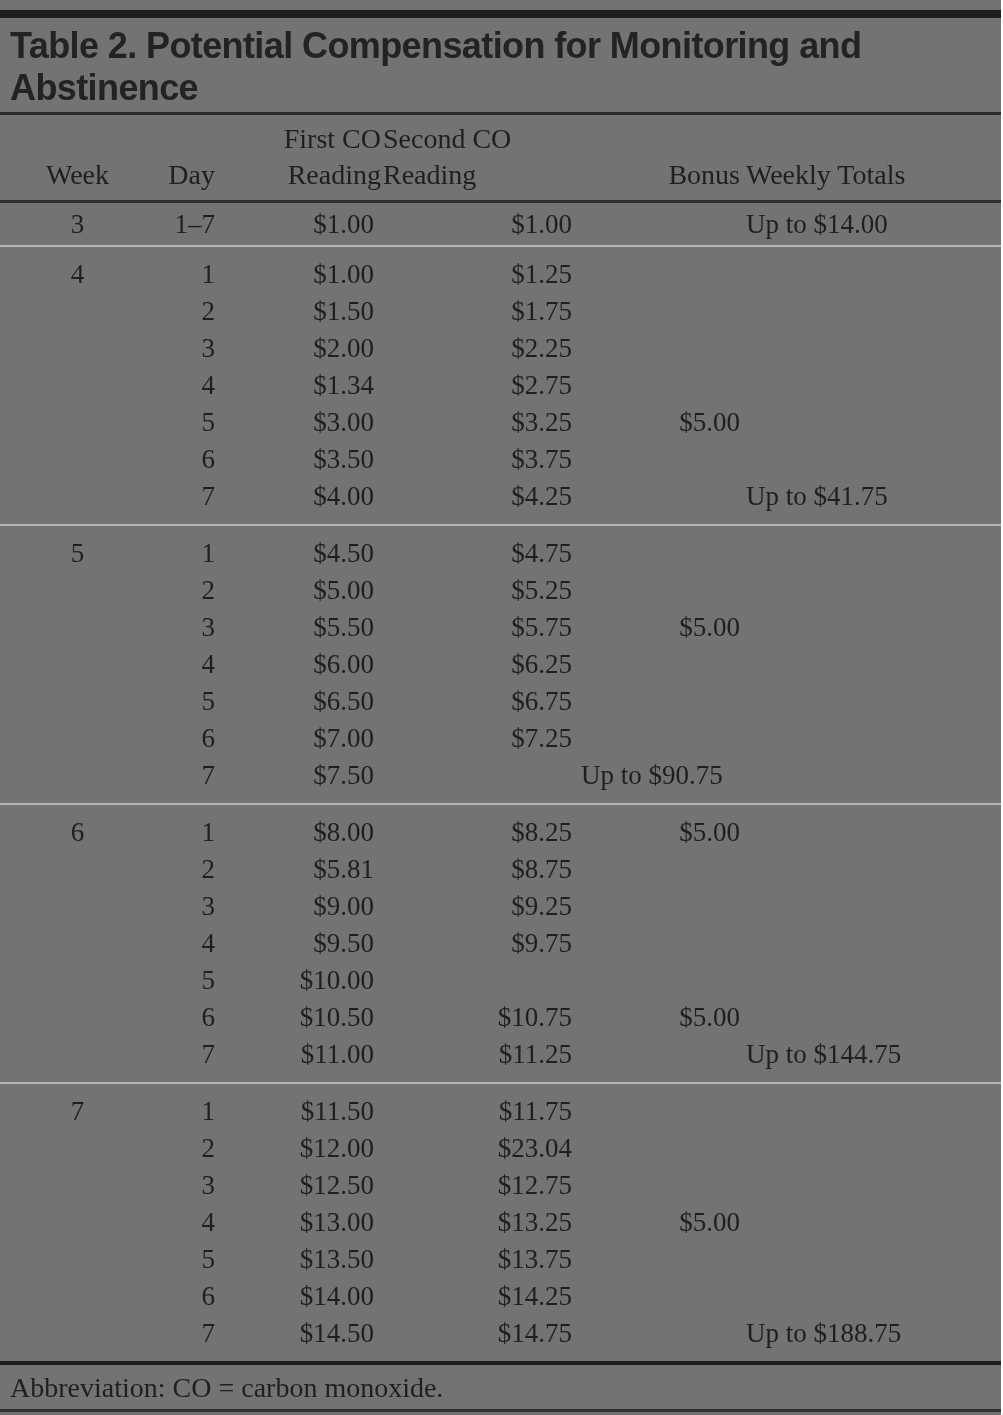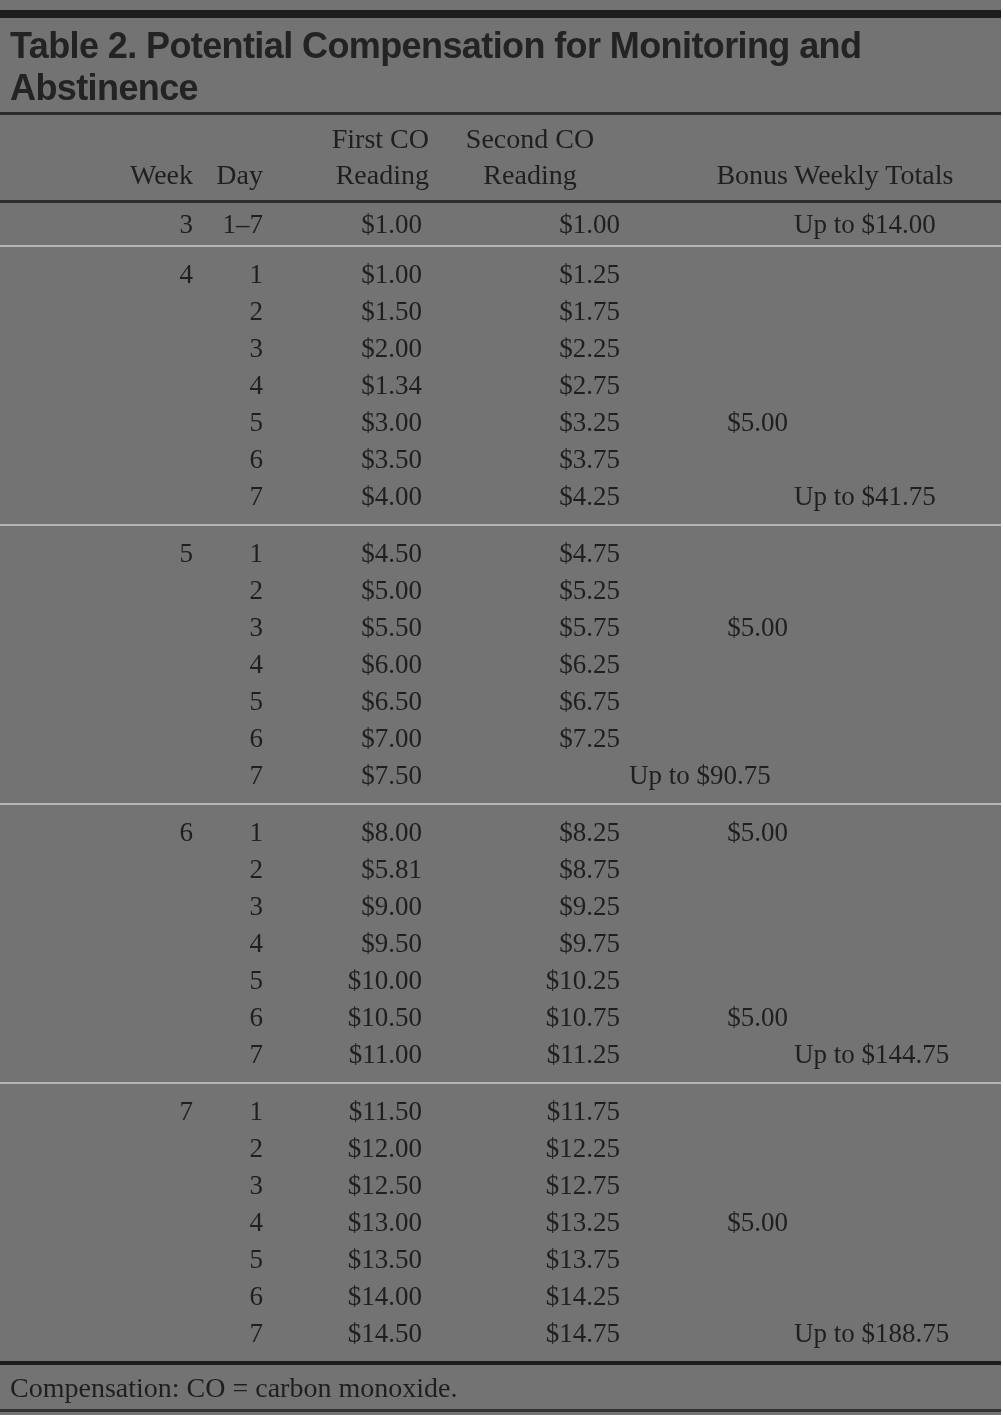--- a/index.html
+++ b/index.html
@@ -9,32 +9,32 @@
     position:relative;
   }
   .topbar{margin-top:10px;height:8px;background:#1d1d1d;}
   .title{
     margin:7px 0 0;padding:0 14px 0 10px;
     font-family:"Liberation Sans","DejaVu Sans",sans-serif;
     font-weight:700;font-size:36px;line-height:42px;letter-spacing:-0.6px;
     color:#232323;max-width:940px;
   }
   .title-rule{height:3px;background:#2b2b2b;margin-top:3px;}
-  .grid{display:grid;grid-template-columns:145px 70px 168px 198px 165px 257px;align-items:center;padding-left:48px;}
+  .grid{display:grid;grid-template-columns:145px 70px 168px 198px 165px 257px;align-items:center;}
   .thead{padding:6px 0 7px;font-size:28px;}
   .thead .grid{height:36px;}
   .cell{white-space:nowrap;}
-  .c-week{text-align:right;padding-left:10px;}
+  .c-week{text-align:center;padding-left:10px;}
   .c-day{text-align:right;}
   .c-first{text-align:right;padding-right:9px;}
   .c-second{text-align:right;padding-right:9px;}
   .c-bonus{text-align:right;padding-right:6px;}
   .c-total{text-align:left;padding-right:15px;}
   .h-first,.h-reading1{text-align:right;padding-right:2px;}
-  .h-second,.h-reading2{text-align:center;padding-right:0px;}
+  .h-second,.h-reading2{text-align:left;padding-right:0px;}
   .header-rule{height:3px;background:#2e2e2e;}
   .section{padding:9px 0;border-bottom:2px solid #b5b5b5;font-size:27px;}
   .section:first-child{padding:2px 0 1px;}
   .section:last-child{border-bottom:none;}
   .row{height:37px;}
   .section:first-child .row{height:39px;}
   .foot-rule{height:4px;background:#1d1d1d;}
   .footnote{padding:8px 10px 6px;font-size:28px;line-height:30px;}
   .bottom-rule{height:3px;background:#333333;}
 </style>
@@ -228,21 +228,20 @@
     <div class="cell c-day">4</div>
     <div class="cell c-first">$9.50</div>
     <div class="cell c-second">$9.75</div>
     <div class="cell c-bonus"></div>
     <div class="cell c-total"></div>
   </div>
         <div class="row grid">
     <div class="cell c-week"></div>
     <div class="cell c-day">5</div>
     <div class="cell c-first">$10.00</div>
-    <div class="cell c-second">$10.25</div>
     <div class="cell c-bonus"></div>
     <div class="cell c-total"></div>
   </div>
         <div class="row grid">
     <div class="cell c-week"></div>
     <div class="cell c-day">6</div>
     <div class="cell c-first">$10.50</div>
     <div class="cell c-second">$10.75</div>
     <div class="cell c-bonus">$5.00</div>
     <div class="cell c-total"></div>
@@ -262,21 +261,21 @@
     <div class="cell c-day">1</div>
     <div class="cell c-first">$11.50</div>
     <div class="cell c-second">$11.75</div>
     <div class="cell c-bonus"></div>
     <div class="cell c-total"></div>
   </div>
         <div class="row grid">
     <div class="cell c-week"></div>
     <div class="cell c-day">2</div>
     <div class="cell c-first">$12.00</div>
-    <div class="cell c-second">$12.25</div>
+    <div class="cell c-second">$23.04</div>
     <div class="cell c-bonus"></div>
     <div class="cell c-total"></div>
   </div>
         <div class="row grid">
     <div class="cell c-week"></div>
     <div class="cell c-day">3</div>
     <div class="cell c-first">$12.50</div>
     <div class="cell c-second">$12.75</div>
     <div class="cell c-bonus"></div>
     <div class="cell c-total"></div>
@@ -310,16 +309,16 @@
     <div class="cell c-day">7</div>
     <div class="cell c-first">$14.50</div>
     <div class="cell c-second">$14.75</div>
     <div class="cell c-bonus"></div>
     <div class="cell c-total">Up to $188.75</div>
   </div>
       </div>
     </div>
 
   <div class="foot-rule"></div>
-  <div class="footnote">Compensation: CO = carbon monoxide.</div>
+  <div class="footnote">Abbreviation: CO = carbon monoxide.</div>
   <div class="bottom-rule"></div>
 
 </div>
 
 </body></html>

